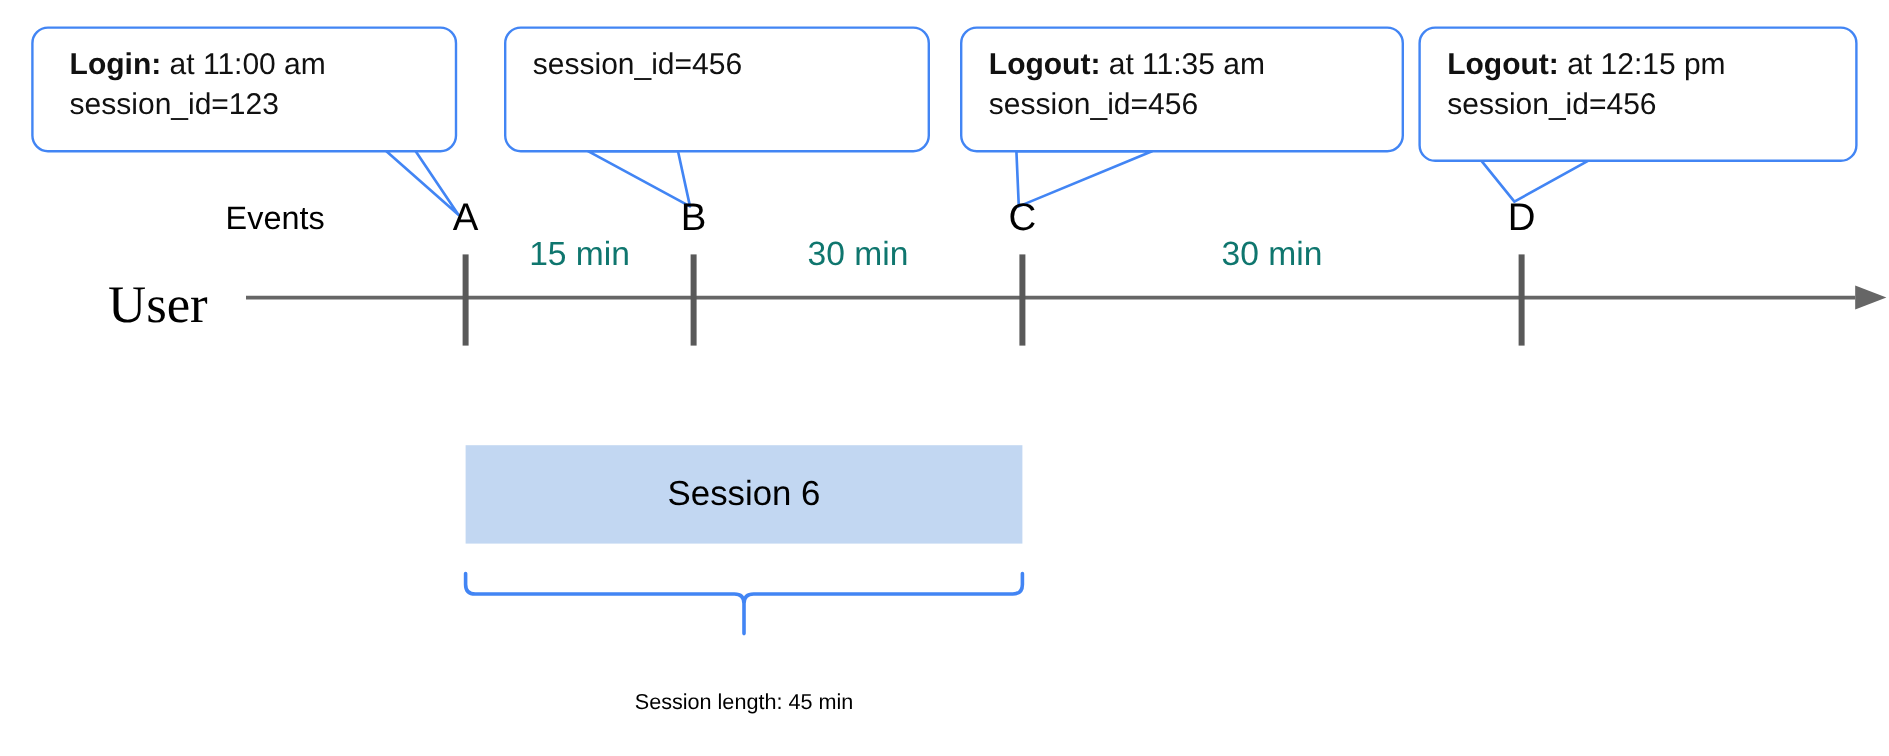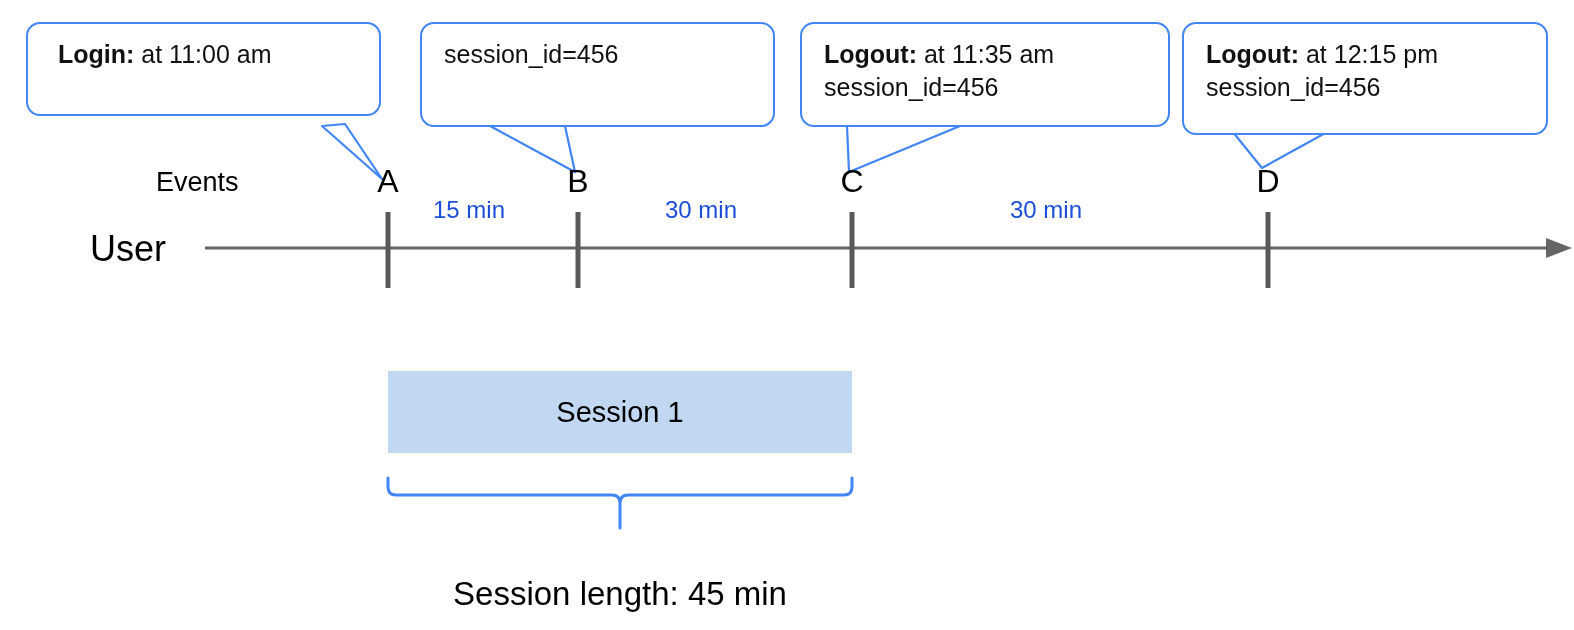--- a/index.html
+++ b/index.html
@@ -57,61 +57,63 @@
   .tick-label {
     position: absolute;
     font-size: 32px;
     color: #000000;
     text-align: center;
     width: 40px;
     z-index: 5;
   }
   .interval-label {
     position: absolute;
-    font-size: 24px;
-    color: #1d4ed8;
-    text-align: left;
+    font-size: 28px;
+    color: #0f766e;
+    text-align: center;
     z-index: 5;
   }
   .row-label {
     position: absolute;
     color: #000000;
     z-index: 5;
   }
   #events-label {
     font-size: 27px;
   }
   #user-label {
-    font-size: 36px;
+    font-size: 44px;
+    font-family: Liberation Serif, serif;
   }
   #session-bar {
     position: absolute;
     background: #c2d7f2;
     display: flex;
     align-items: center;
     justify-content: center;
     font-size: 29px;
     color: #000000;
     z-index: 4;
   }
   #session-length-label {
     position: absolute;
-    font-size: 33px;
+    font-size: 18px;
     color: #000000;
     text-align: center;
     z-index: 5;
   }
 </style>
 </head>
 <body>
 
 <div id="canvas">
 
-  <div class="callout" id="callout-a" style="left:26px; top:22px; width:355px; height:94px;padding-left:30px;">
+  <div class="callout" id="callout-a" style="left:26px; top:22px; width:355px; height:105px;padding-left:30px;">
     <span><span class="ev">Login:</span><span> at 11:00 am</span></span>
+    <span class="l2">session_id=123</span>
   </div>
 
   <div class="callout" id="callout-b" style="left:420px; top:22px; width:355px; height:105px;">
     <span class="l2">session_id=456</span>
   </div>
 
   <div class="callout" id="callout-c" style="left:800px; top:22px; width:370px; height:105px;">
     <span><span class="ev">Logout:</span><span> at 11:35 am</span></span>
     <span class="l2">session_id=456</span>
   </div>
@@ -135,31 +137,31 @@
 
     <line x1="388" y1="212" x2="388" y2="288" stroke="#595959" stroke-width="5"></line>
     <line x1="578" y1="212" x2="578" y2="288" stroke="#595959" stroke-width="5"></line>
     <line x1="852" y1="212" x2="852" y2="288" stroke="#595959" stroke-width="5"></line>
     <line x1="1268" y1="212" x2="1268" y2="288" stroke="#595959" stroke-width="5"></line>
 
     <path d="M 388,478 L 388,487 Q 388,495 396,495 L 612,495 Q 620,495 620,503 L 620,528
              L 620,503 Q 620,495 628,495 L 844,495 Q 852,495 852,487 L 852,478" fill="none" stroke="#4285f4" stroke-width="3" stroke-linecap="round" stroke-linejoin="round"></path>
   </svg>
 
-  <div class="row-label" id="events-label" style="left:156px; top:167px;">Events</div>
+  <div class="row-label" id="events-label" style="left:188px; top:167px;">Events</div>
   <div class="row-label" id="user-label" style="left:90px; top:228px;">User</div>
 
   <div class="tick-label" style="left:368px; top:163px;">A</div>
   <div class="tick-label" style="left:558px; top:163px;">B</div>
   <div class="tick-label" style="left:832px; top:163px;">C</div>
   <div class="tick-label" style="left:1248px; top:163px;">D</div>
 
   <div class="interval-label" style="left:433px; top:196px; width:100px;">15 min</div>
   <div class="interval-label" style="left:665px; top:196px; width:100px;">30 min</div>
   <div class="interval-label" style="left:1010px; top:196px; width:100px;">30 min</div>
 
   <div id="session-bar" style="left:388px; top:371px; width:464px; height:82px;">
-    <span>Session 1</span>
+    <span>Session 6</span>
   </div>
 
   <div id="session-length-label" style="left:420px; top:575px; width:400px;">Session length: 45 min</div>
 
 </div>
 
 </body></html>

